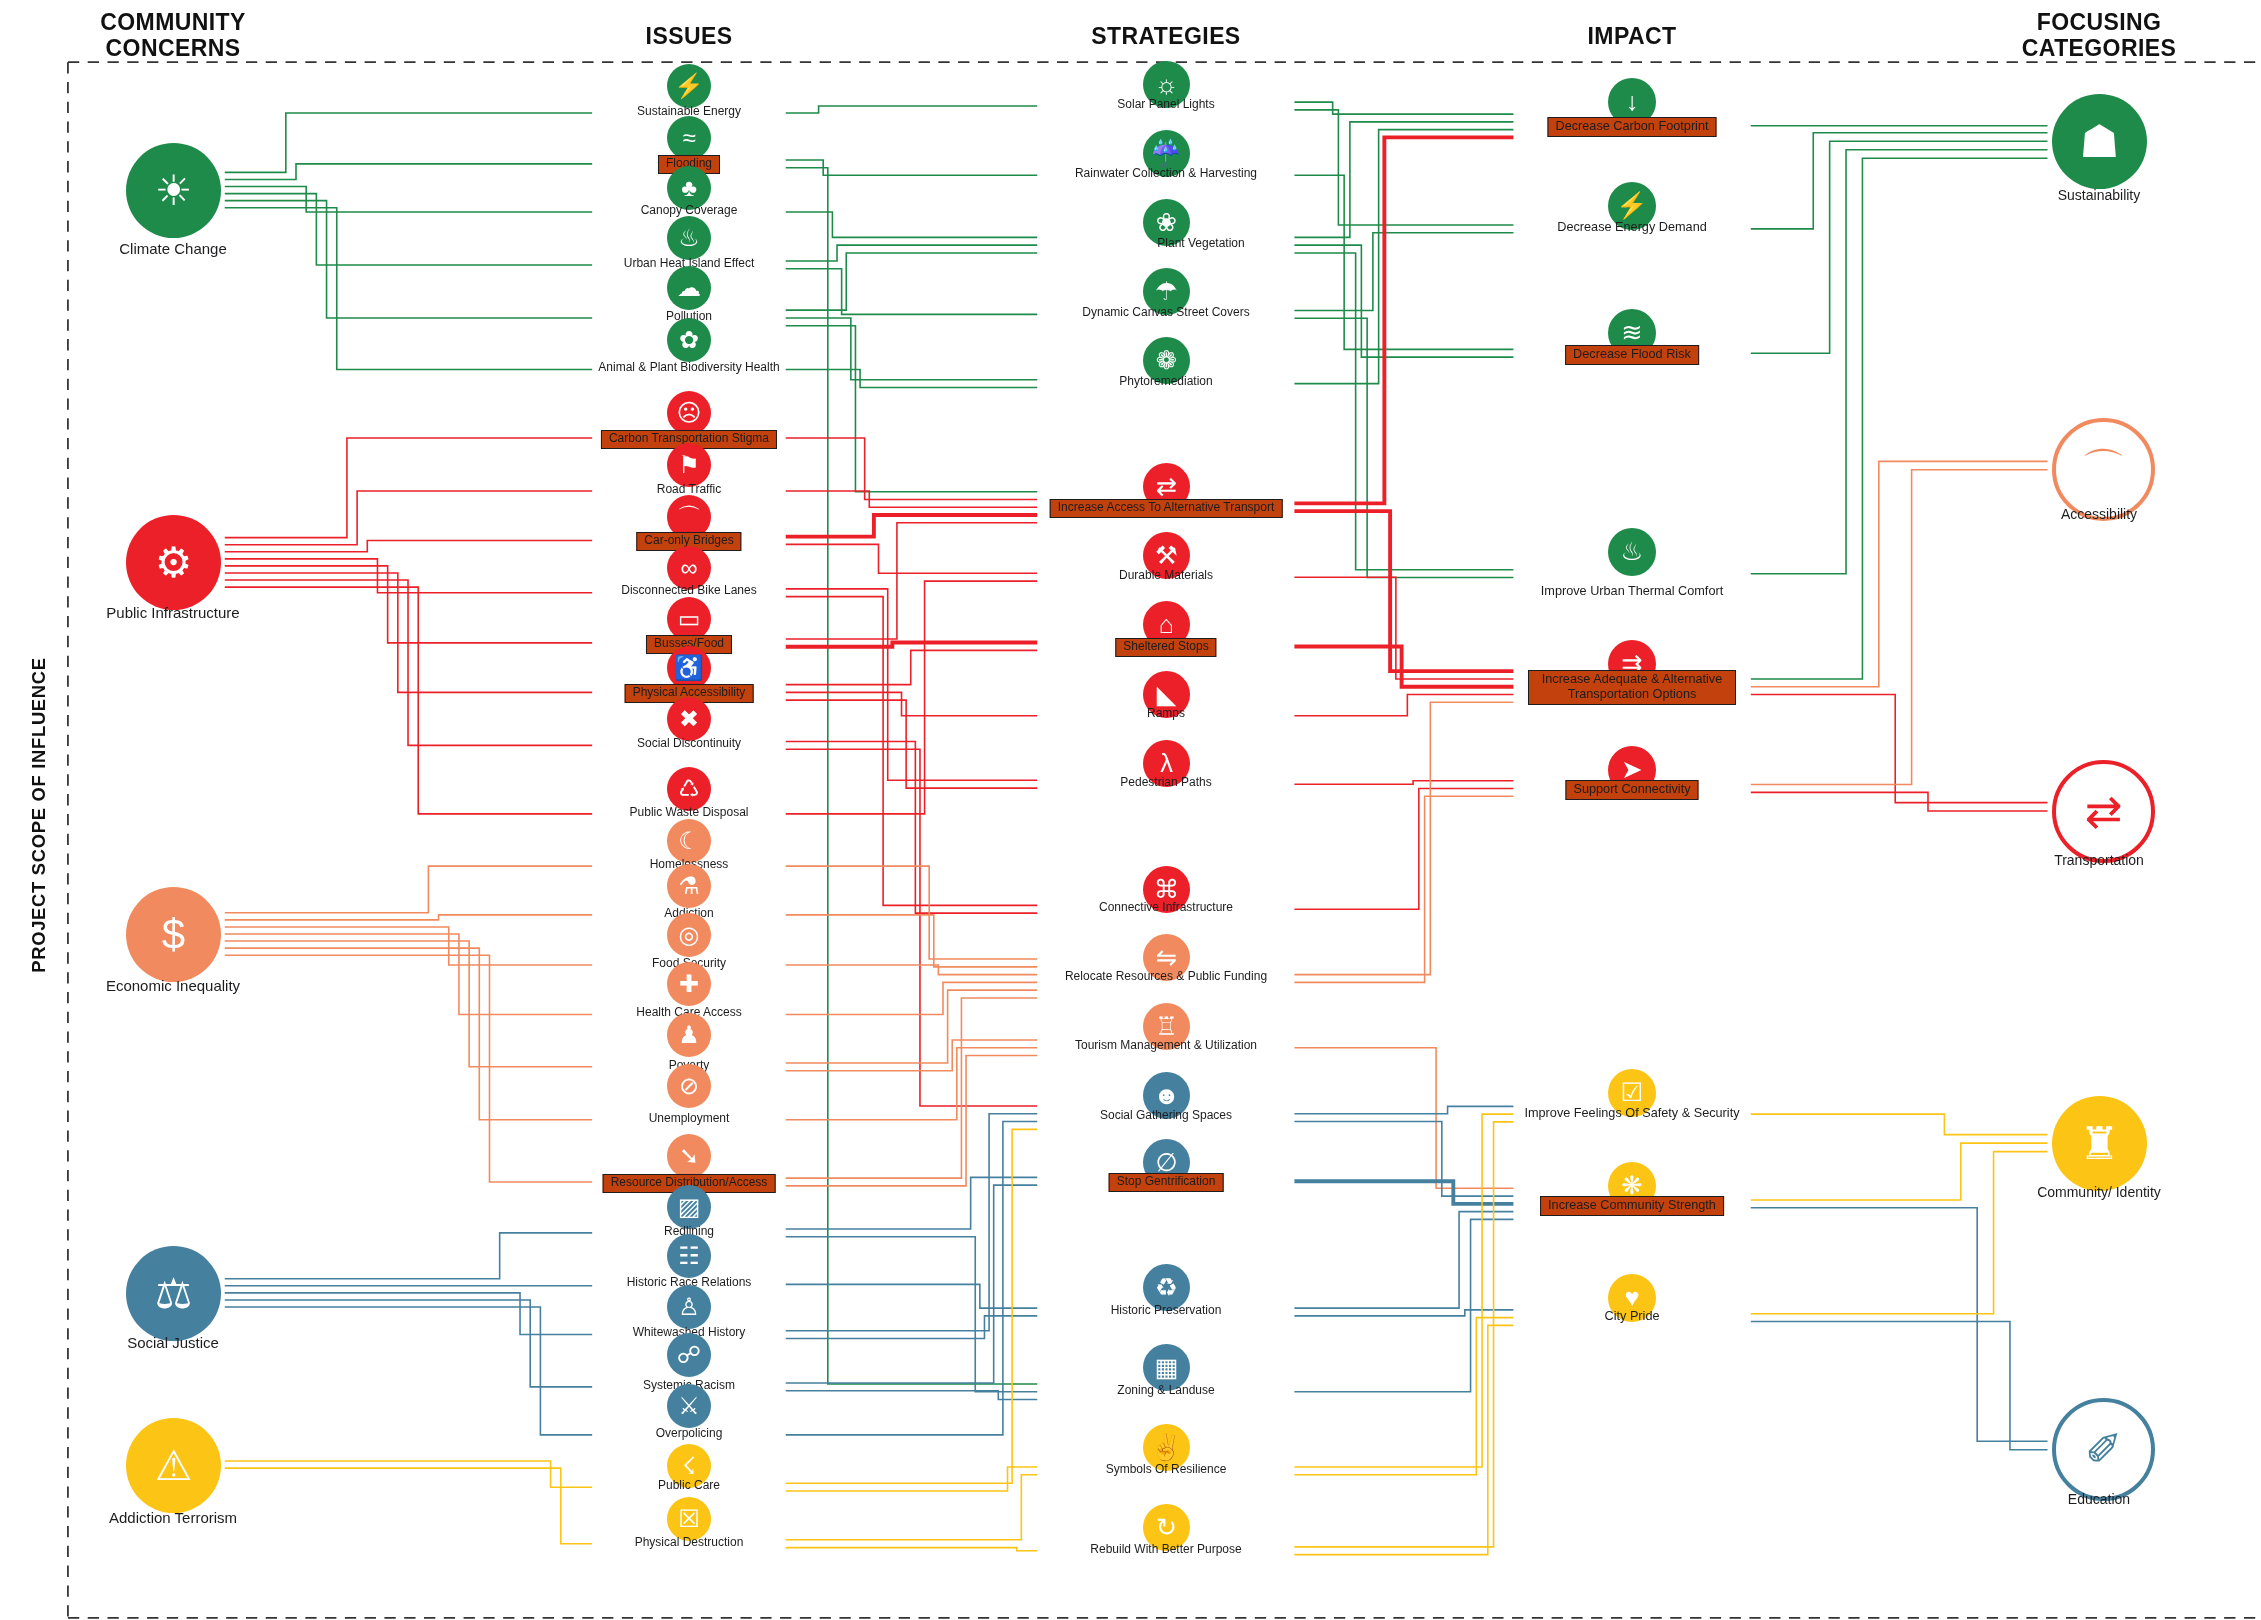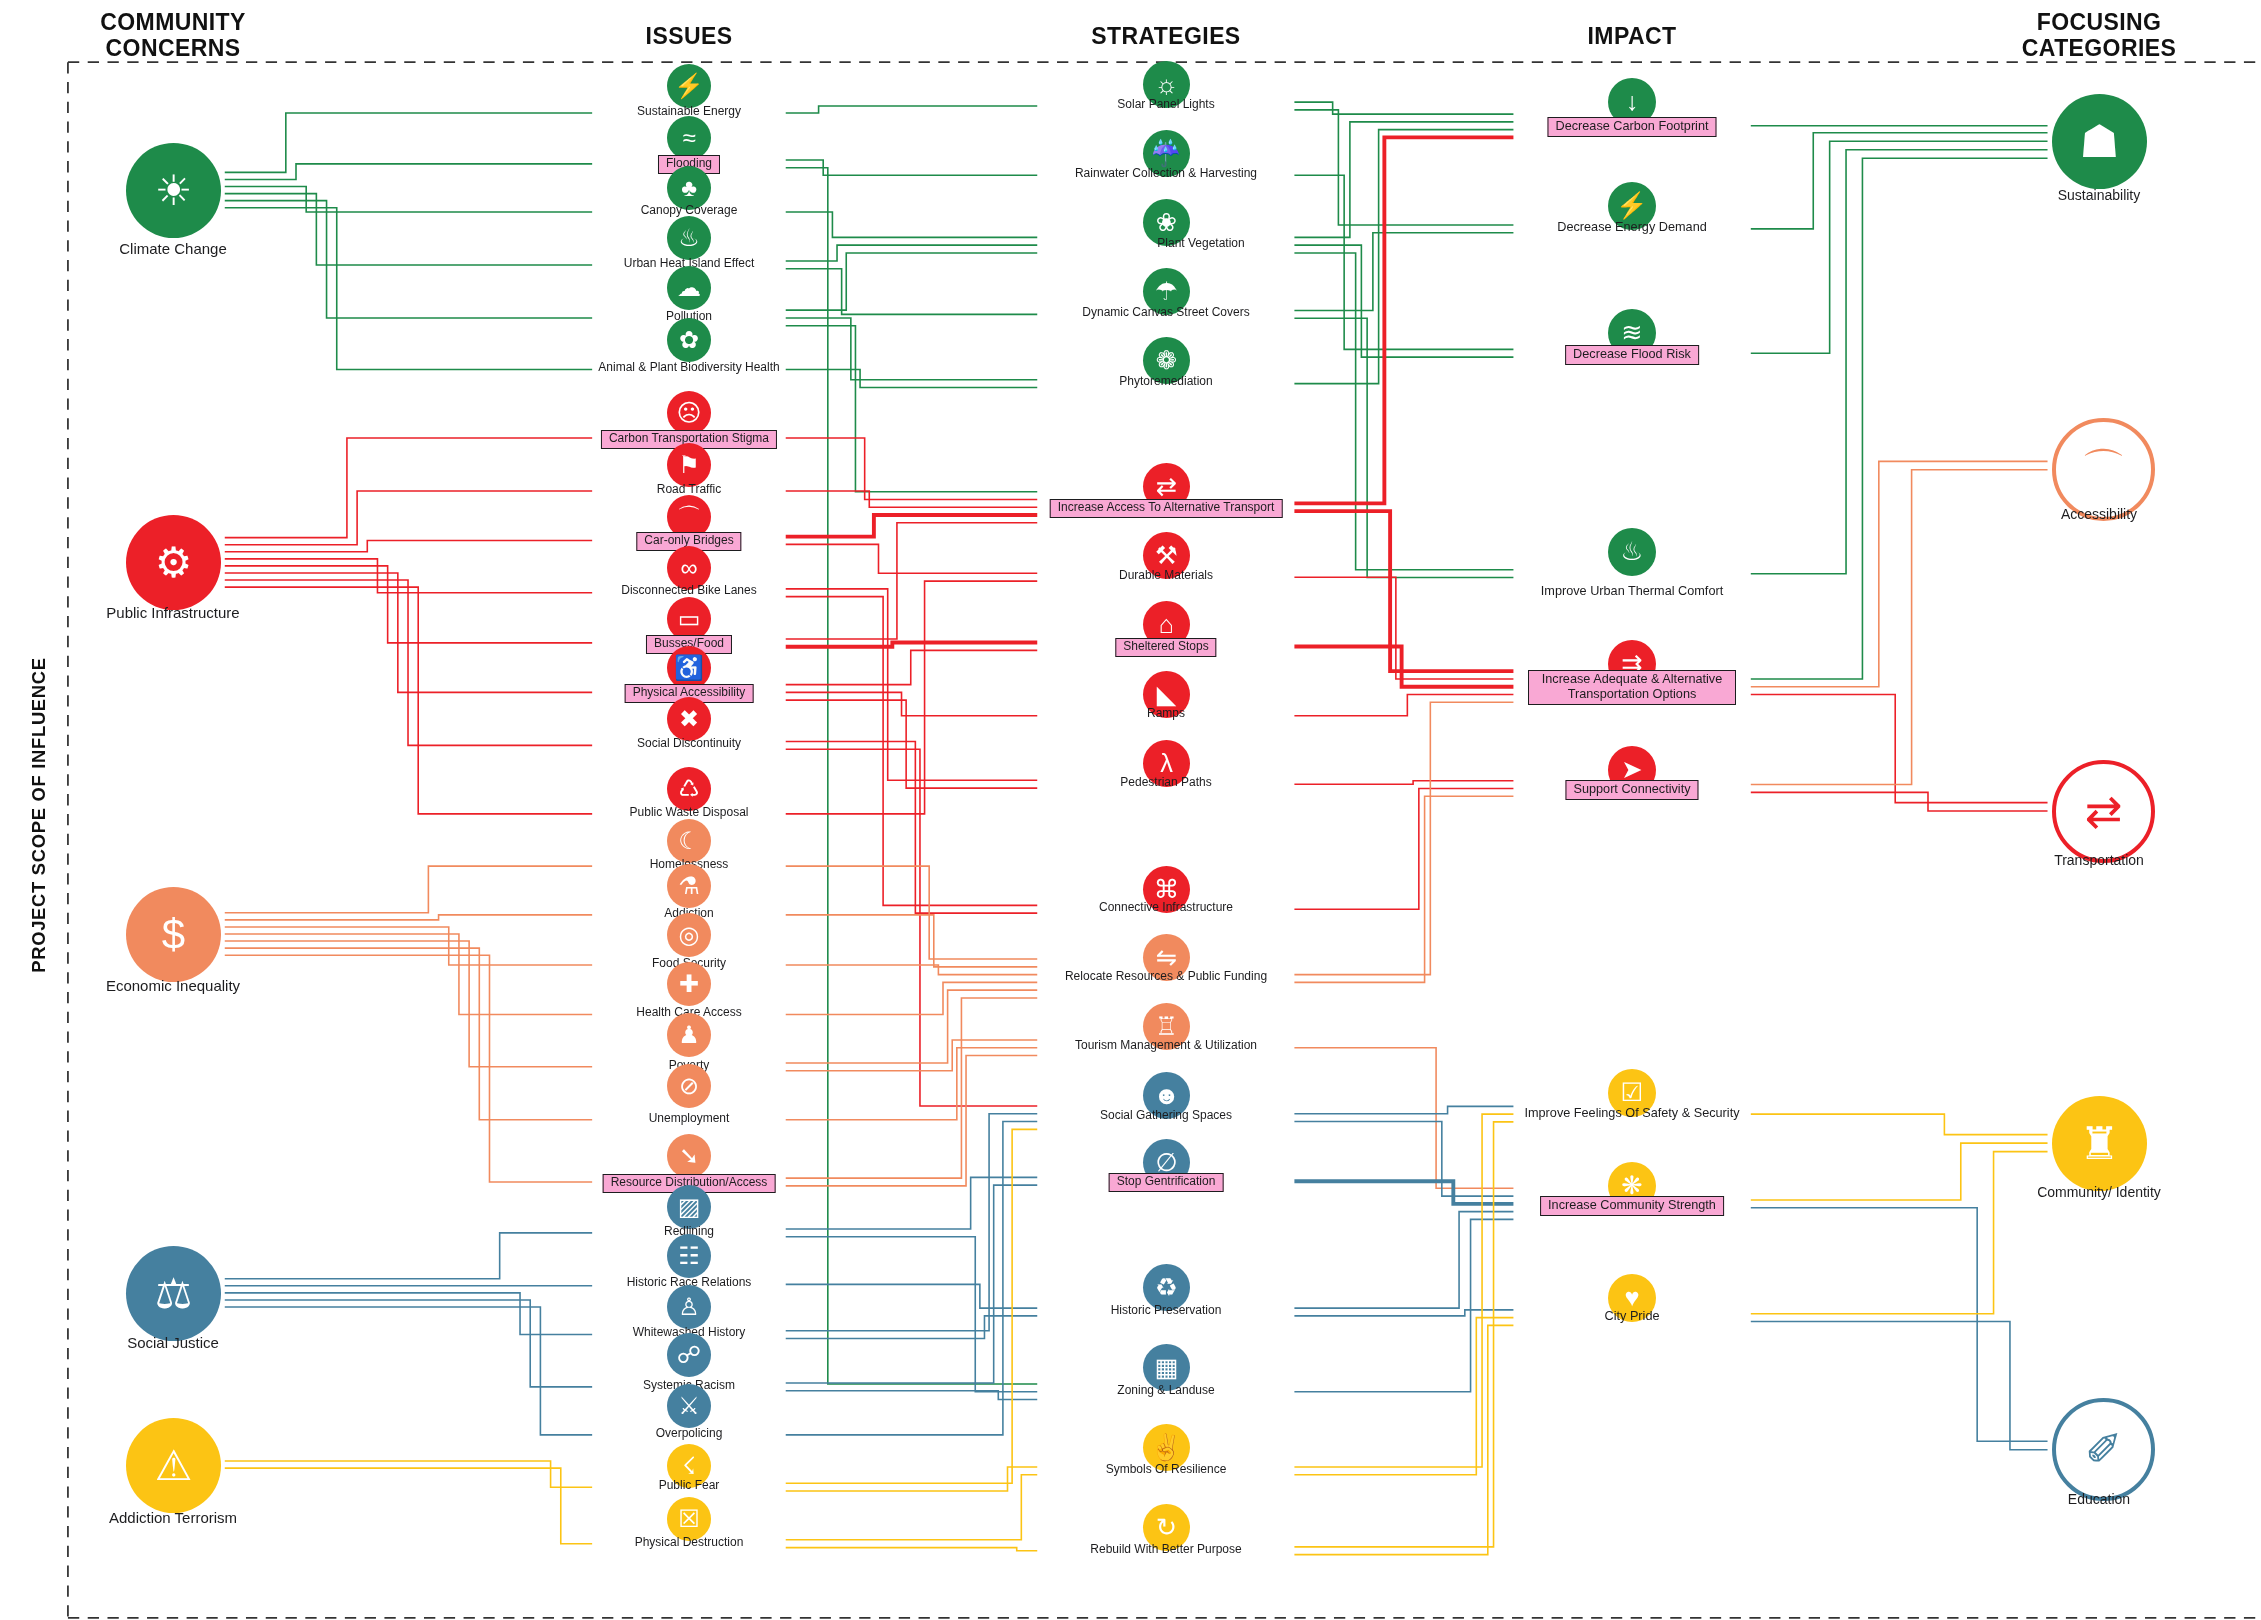--- a/index.html
+++ b/index.html
@@ -9,21 +9,21 @@
   .col-header{position:absolute;z-index:3;text-align:center;font-weight:bold;
               font-size:23px;line-height:1.12;color:#111;letter-spacing:0.4px;}
   .scope-label{position:absolute;z-index:3;font-weight:bold;font-size:18.4px;color:#111;
                white-space:nowrap;transform:translate(-50%,-50%) rotate(-90deg);letter-spacing:0.7px;}
   .node{position:absolute;z-index:2;}
   .icon-circle{position:absolute;border-radius:50%;display:flex;align-items:center;
                justify-content:center;z-index:2;}
   .icon-circle span{color:#fff;line-height:1;}
   .node-label{position:absolute;z-index:2;transform:translateX(-50%);text-align:center;
               color:#1d1d1f;white-space:nowrap;line-height:1.15;}
-  .node-label.boxed{border:1.4px solid #1d1d1f;background:#f9a8d4;padding:1.4px 7px 2.1px 7px;}
+  .node-label.boxed{border:1.4px solid #1d1d1f;background:#c2410c;padding:1.4px 7px 2.1px 7px;}
   .node-label.wrap{white-space:normal;width:192px;}
   .lbl-concern{font-size:15px;}
   .lbl-issue{font-size:12px;}
   .lbl-strategy{font-size:12px;}
   .lbl-impact{font-size:12.7px;}
   .lbl-category{font-size:14px;}
 </style>
 </head>
 <body>
 
@@ -342,21 +342,21 @@
       <div class="node">
         <div class="icon-circle" style="left: 667px; top: 1384px; width: 44px; height: 44px; background: rgb(69, 128, 159);">
           <span style="font-size: 24px;">⚔</span>
         </div>
         <div class="node-label lbl-issue" style="left: 689px; top: 1427px;">Overpolicing</div>
       </div>
       <div class="node">
         <div class="icon-circle" style="left: 667px; top: 1444px; width: 44px; height: 44px; background: rgb(252, 196, 20);">
           <span style="font-size: 24px;">☇</span>
         </div>
-        <div class="node-label lbl-issue" style="left: 689px; top: 1479px;">Public Fear</div>
+        <div class="node-label lbl-issue" style="left: 689px; top: 1479px;">Public Care</div>
       </div>
       <div class="node">
         <div class="icon-circle" style="left: 667px; top: 1497px; width: 44px; height: 44px; background: rgb(252, 196, 20);">
           <span style="font-size: 24px;">☒</span>
         </div>
         <div class="node-label lbl-issue" style="left: 689px; top: 1536px;">Physical Destruction</div>
       </div>
       <div class="node">
         <div class="icon-circle" style="left: 1143px; top: 61px; width: 47px; height: 47px; background: rgb(30, 139, 74);">
           <span style="font-size: 25.4px;">☼</span>

